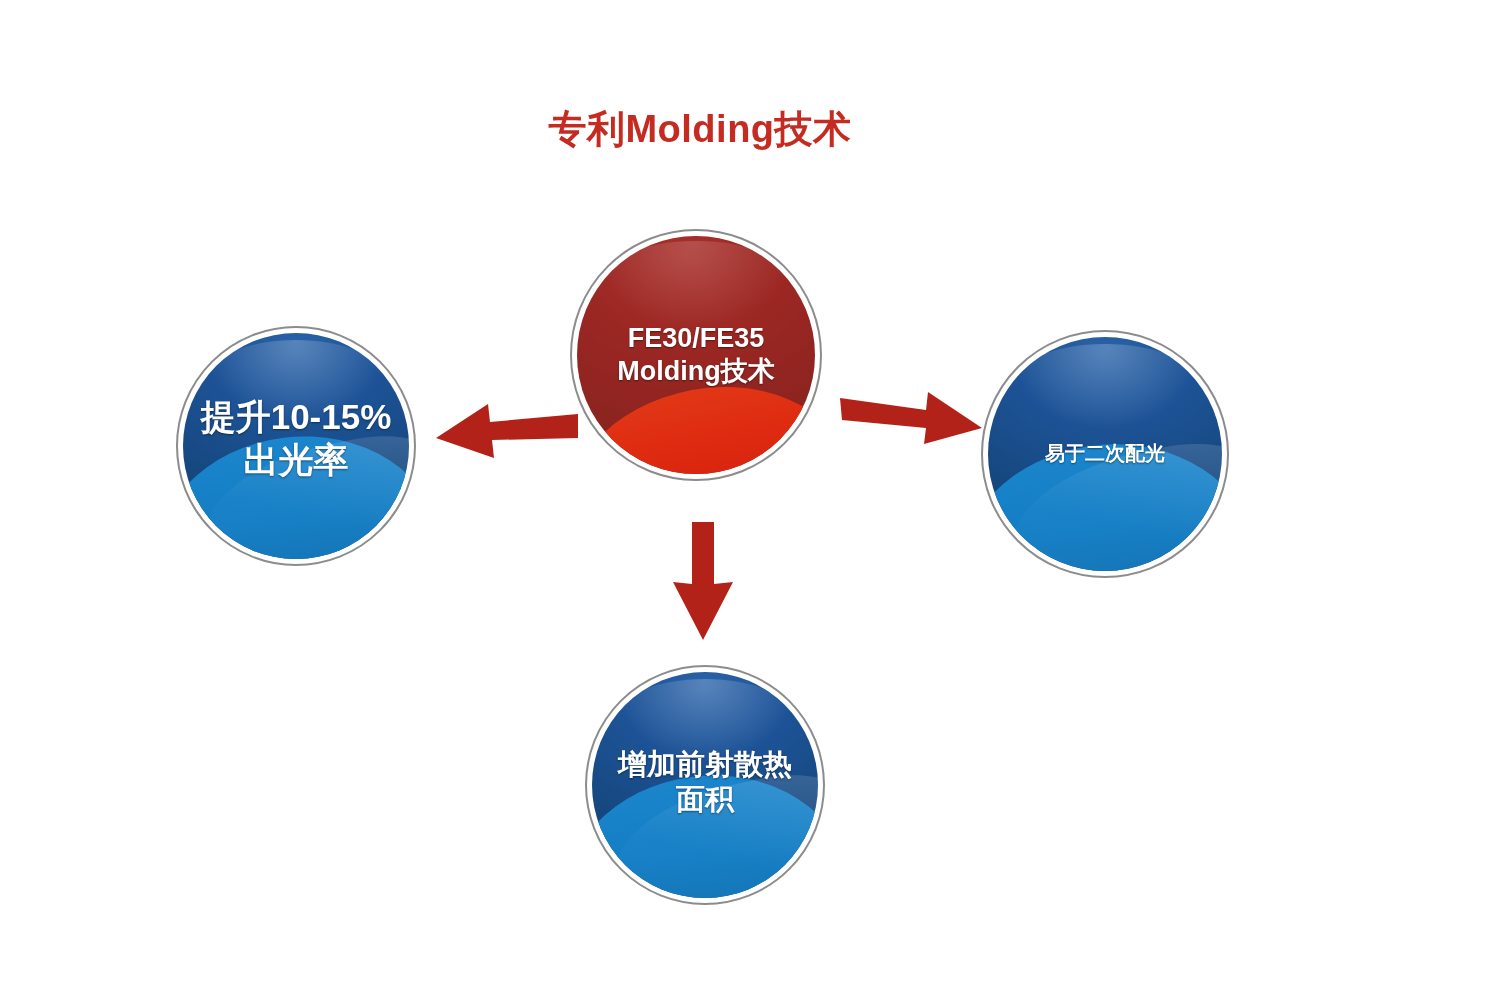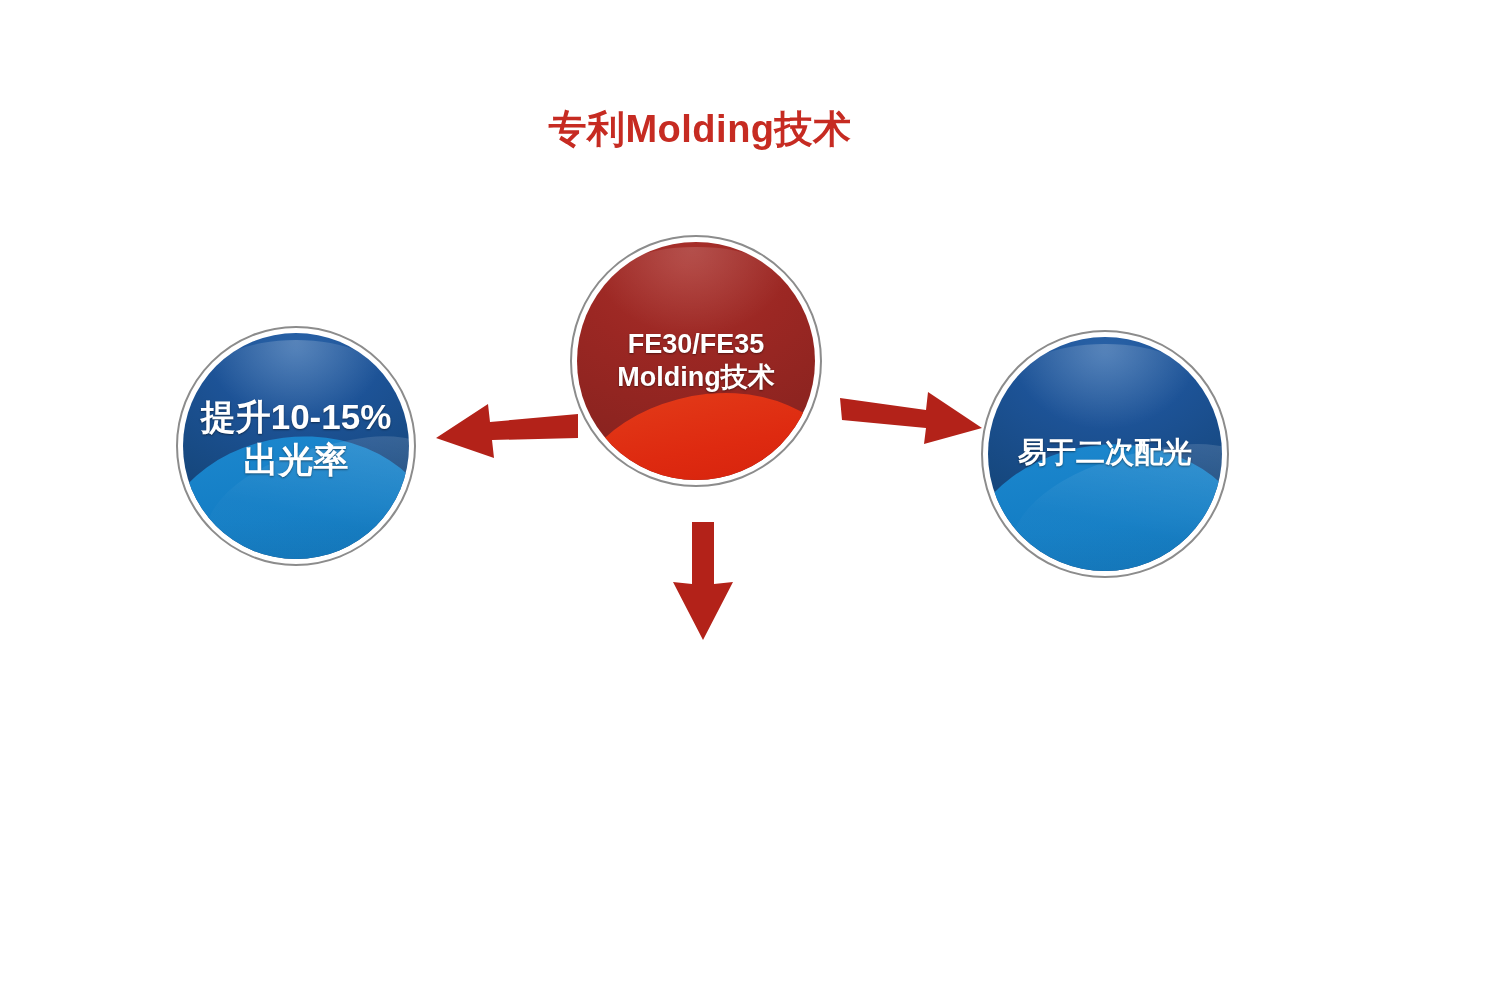--- a/index.html
+++ b/index.html
@@ -157,21 +157,21 @@
       <polygon points="2,16 88,28 90,10 144,46 86,62 88,46 4,38" fill="#b32219"></polygon>
     </svg>
   </div>
 
   <div class="arrow" style="left:665px; top:522px; width:76px; height:120px;">
     <svg width="76" height="120" viewBox="0 0 76 120">
       <polygon points="27,0 49,0 49,62 68,60 38,118 8,60 27,62" fill="#b32219"></polygon>
     </svg>
   </div>
 
-  <div class="node" style="left:570px; top:235px; width:252px; height:252px;">
+  <div class="node" style="left:570px; top:229px; width:252px; height:252px;">
     <div class="ring"></div>
     <div class="orb red">
       <div class="topshine"></div>
       <div class="gloss"></div>
     </div>
     <div class="label" style="font-size:27px;">FE30/FE35
 Molding技术</div>
   </div>
 
   <div class="node" style="left:176px; top:326px; width:240px; height:240px;">
@@ -185,17 +185,27 @@
 出光率</div>
   </div>
 
   <div class="node" style="left:981px; top:330px; width:248px; height:248px;">
     <div class="ring"></div>
     <div class="orb blue">
       <div class="topshine"></div>
       <div class="gloss"></div>
       <div class="gloss2"></div>
     </div>
-    <div class="label" style="font-size:29px; margin-top:-2px;">易于二次配光</div>
-  </div>
-
+    <div class="label" style="font-size:20px; margin-top:-2px;">易于二次配光</div>
+  </div>
+
+  <div class="node" style="left:585px; top:665px; width:240px; height:240px;">
+    <div class="ring"></div>
+    <div class="orb blue">
+      <div class="topshine"></div>
+      <div class="gloss"></div>
+      <div class="gloss2"></div>
+    </div>
+    <div class="label" style="font-size:29px; margin-top:-6px;">增加前射散热
+面积</div>
+  </div>
 
 </div>
 
 </body></html>

